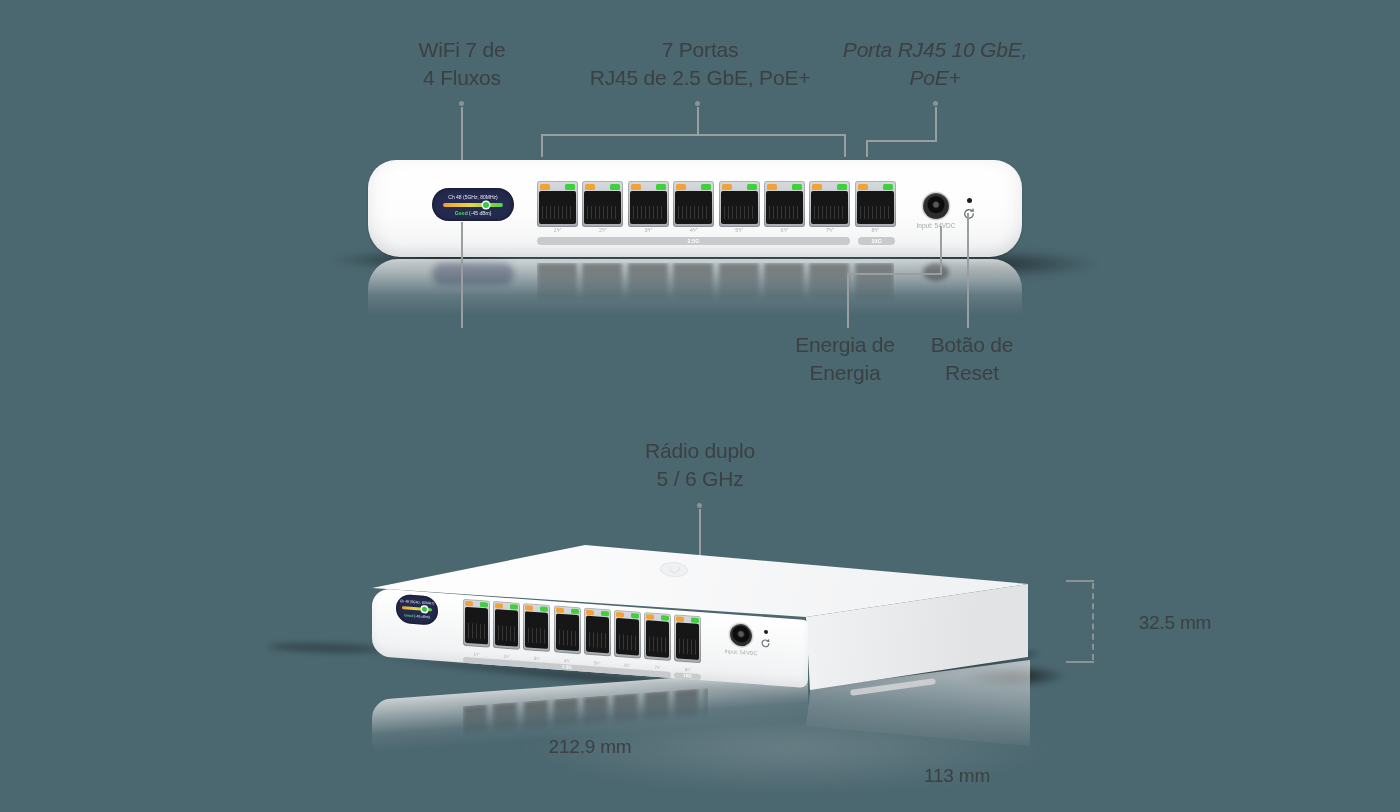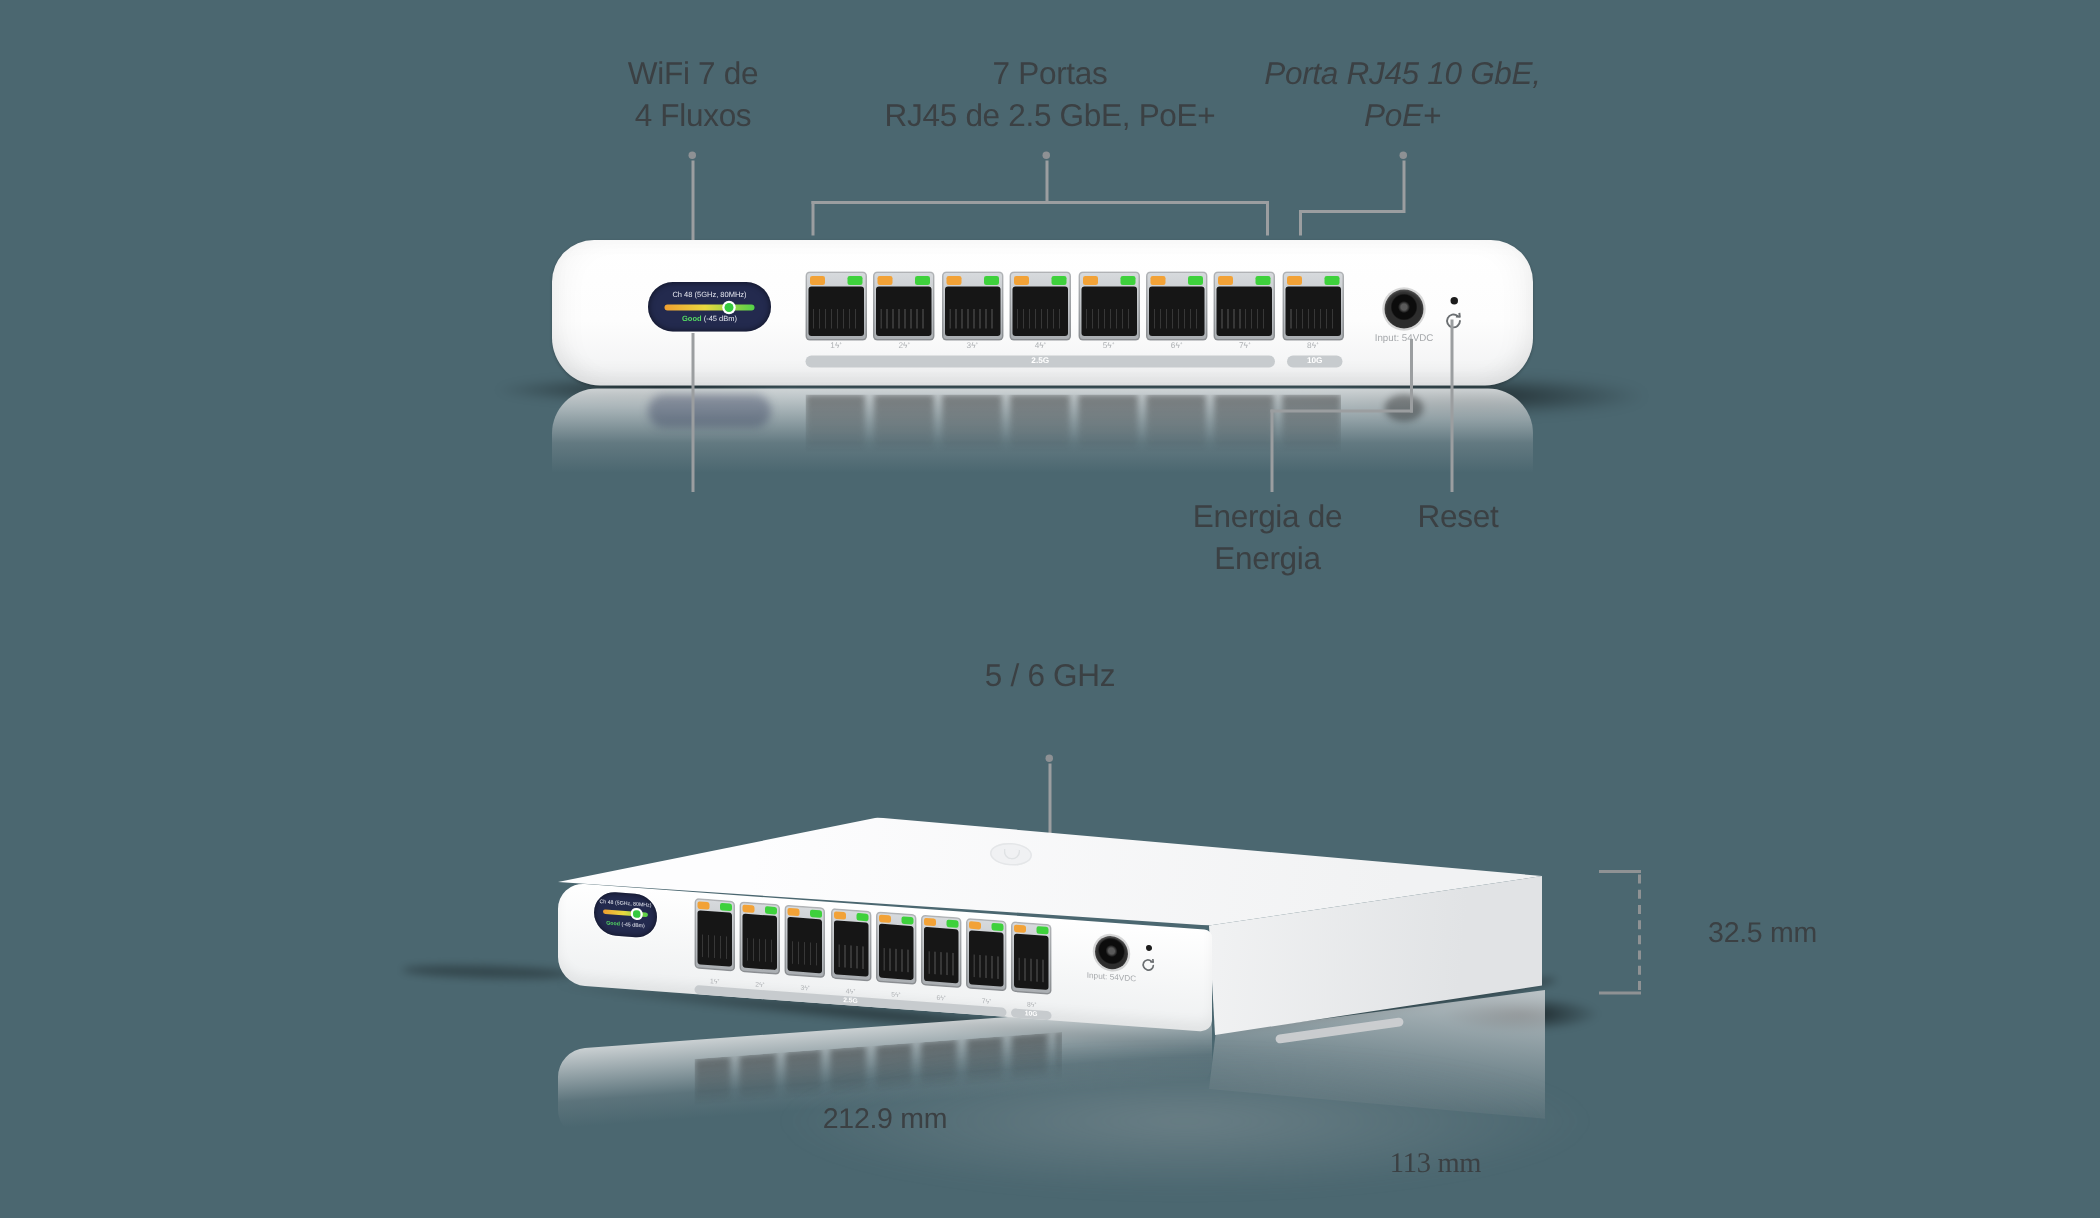--- a/index.html
+++ b/index.html
@@ -271,23 +271,25 @@
   </div>
   <div class="callout-label" style="left:795px; top:36px; width:280px;font-style:italic;">
     <div>Porta RJ45 10 GbE,</div>
     <div>PoE+</div>
   </div>
   <div class="callout-label" style="left:755px; top:331px; width:180px;">
     <div>Energia de</div>
     <div>Energia</div>
   </div>
   <div class="callout-label" style="left:887px; top:331px; width:170px;">
+    <div>Botão de</div>
     <div>Reset</div>
   </div>
   <div class="callout-label" style="left:575px; top:437px; width:250px;">
+    <div>Rádio duplo</div>
     <div>5 / 6 GHz</div>
   </div>
 
   <span class="dot" style="left:697px; top:503px;"></span>
   <div class="vline" style="left:699px; top:509px; height:47px;"></div>
 
   <div class="shadow" style="left:362px; top:650px; width:452px; height:12px; transform:rotate(5.2deg); transform-origin:left center;
               background:radial-gradient(closest-side, rgba(0,0,0,.5), rgba(0,0,0,0)); filter:blur(3px);"></div>
   <div class="shadow" style="left:268px; top:644px; width:115px; height:8px; background:rgba(0,0,0,.32); filter:blur(3px); transform:rotate(1.5deg);"></div>
   <div class="shadow" style="left:815px; top:680px; width:225px; height:9px; transform:rotate(-8deg); transform-origin:left center;
@@ -375,15 +377,15 @@
       <path d="M10.9 1.6 L11.2 4.2 L8.6 4.0" fill="none" stroke="#6b6f72" stroke-width="1.4" stroke-linejoin="round"></path>
     </svg>
   </div>
   <div class="d2-foot"></div>
 
   <div class="tick" style="left:1066px; top:580px; width:28px;"></div>
   <div class="dash-v" style="left:1092px; top:583px; height:77px;"></div>
   <div class="tick" style="left:1066px; top:661px; width:28px;"></div>
   <div class="dim-label" style="left:1110px; top:612px; width:130px; text-align:center;">32.5 mm</div>
   <div class="dim-label" style="left:490px; top:736px; width:200px; text-align:center;">212.9 mm</div>
-  <div class="dim-label" style="left:887px; top:765px; width:140px; text-align:center;font-family:Liberation Serif, serif;">113 mm</div>
+  <div class="dim-label" style="left:887px; top:765px; width:140px; text-align:center;">113 mm</div>
 
 </div>
 
 </body></html>

